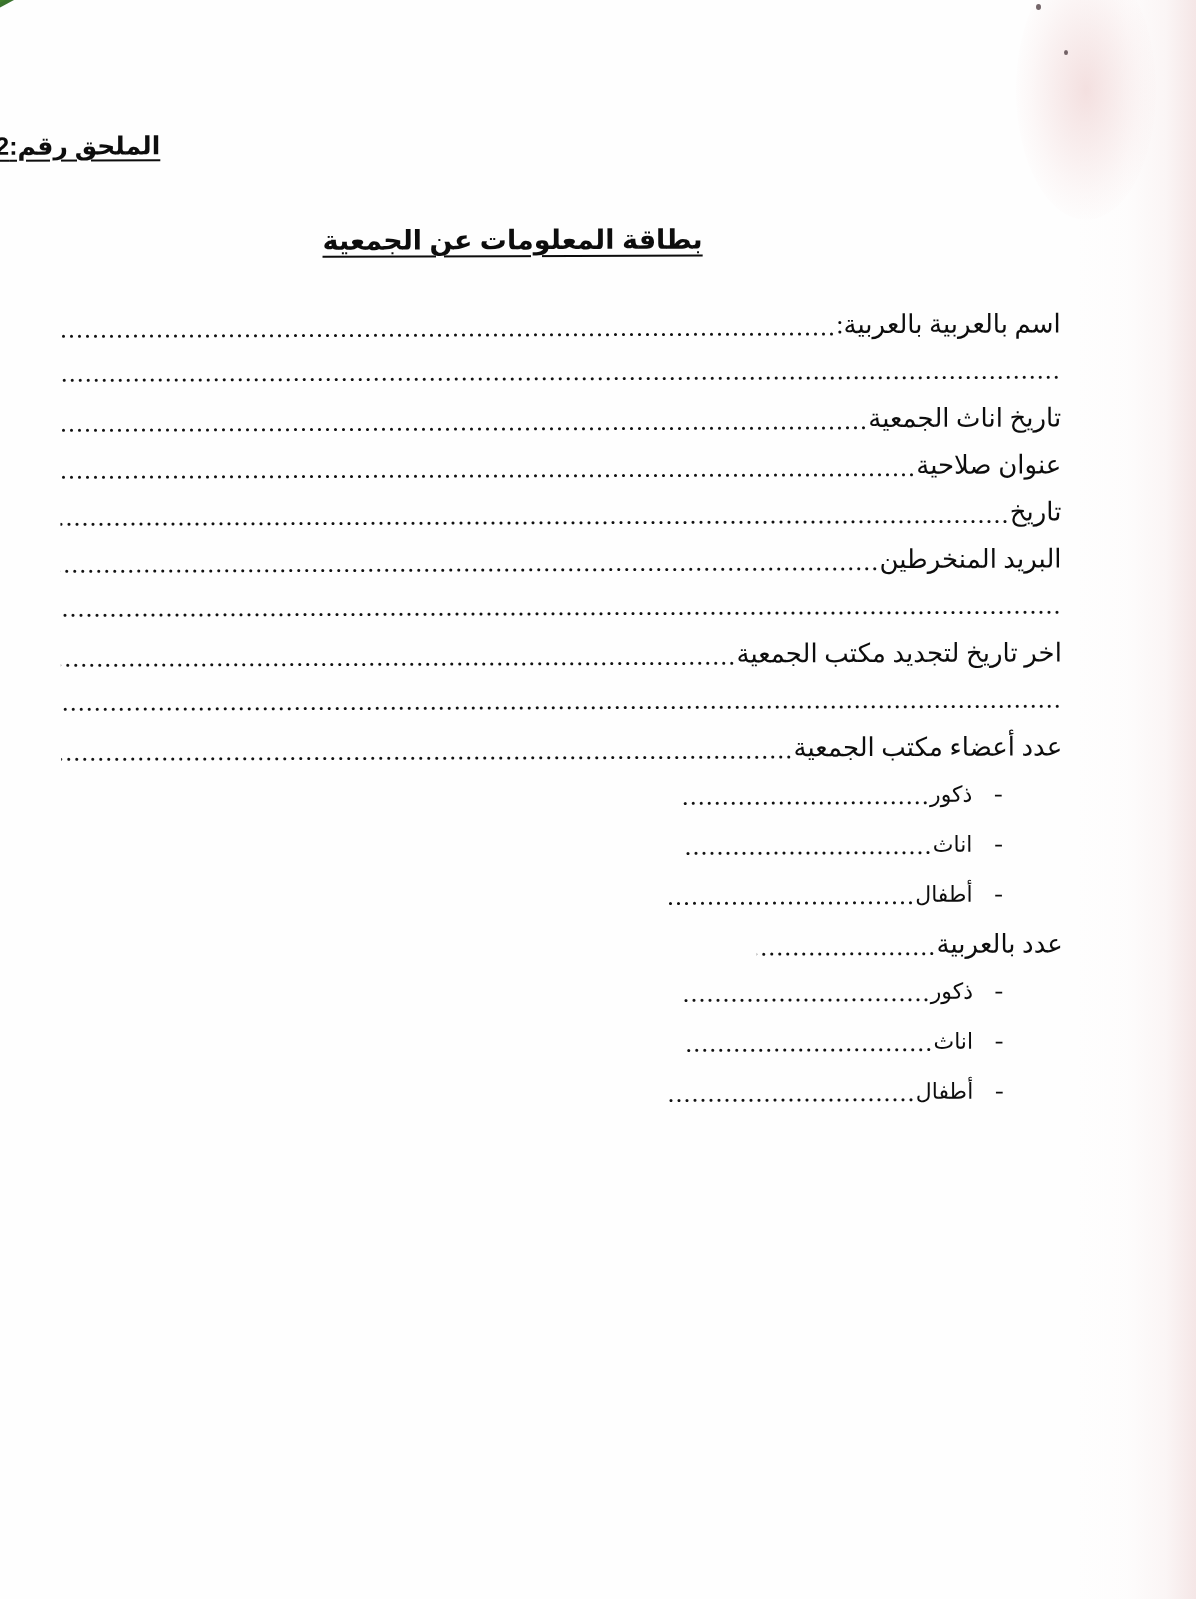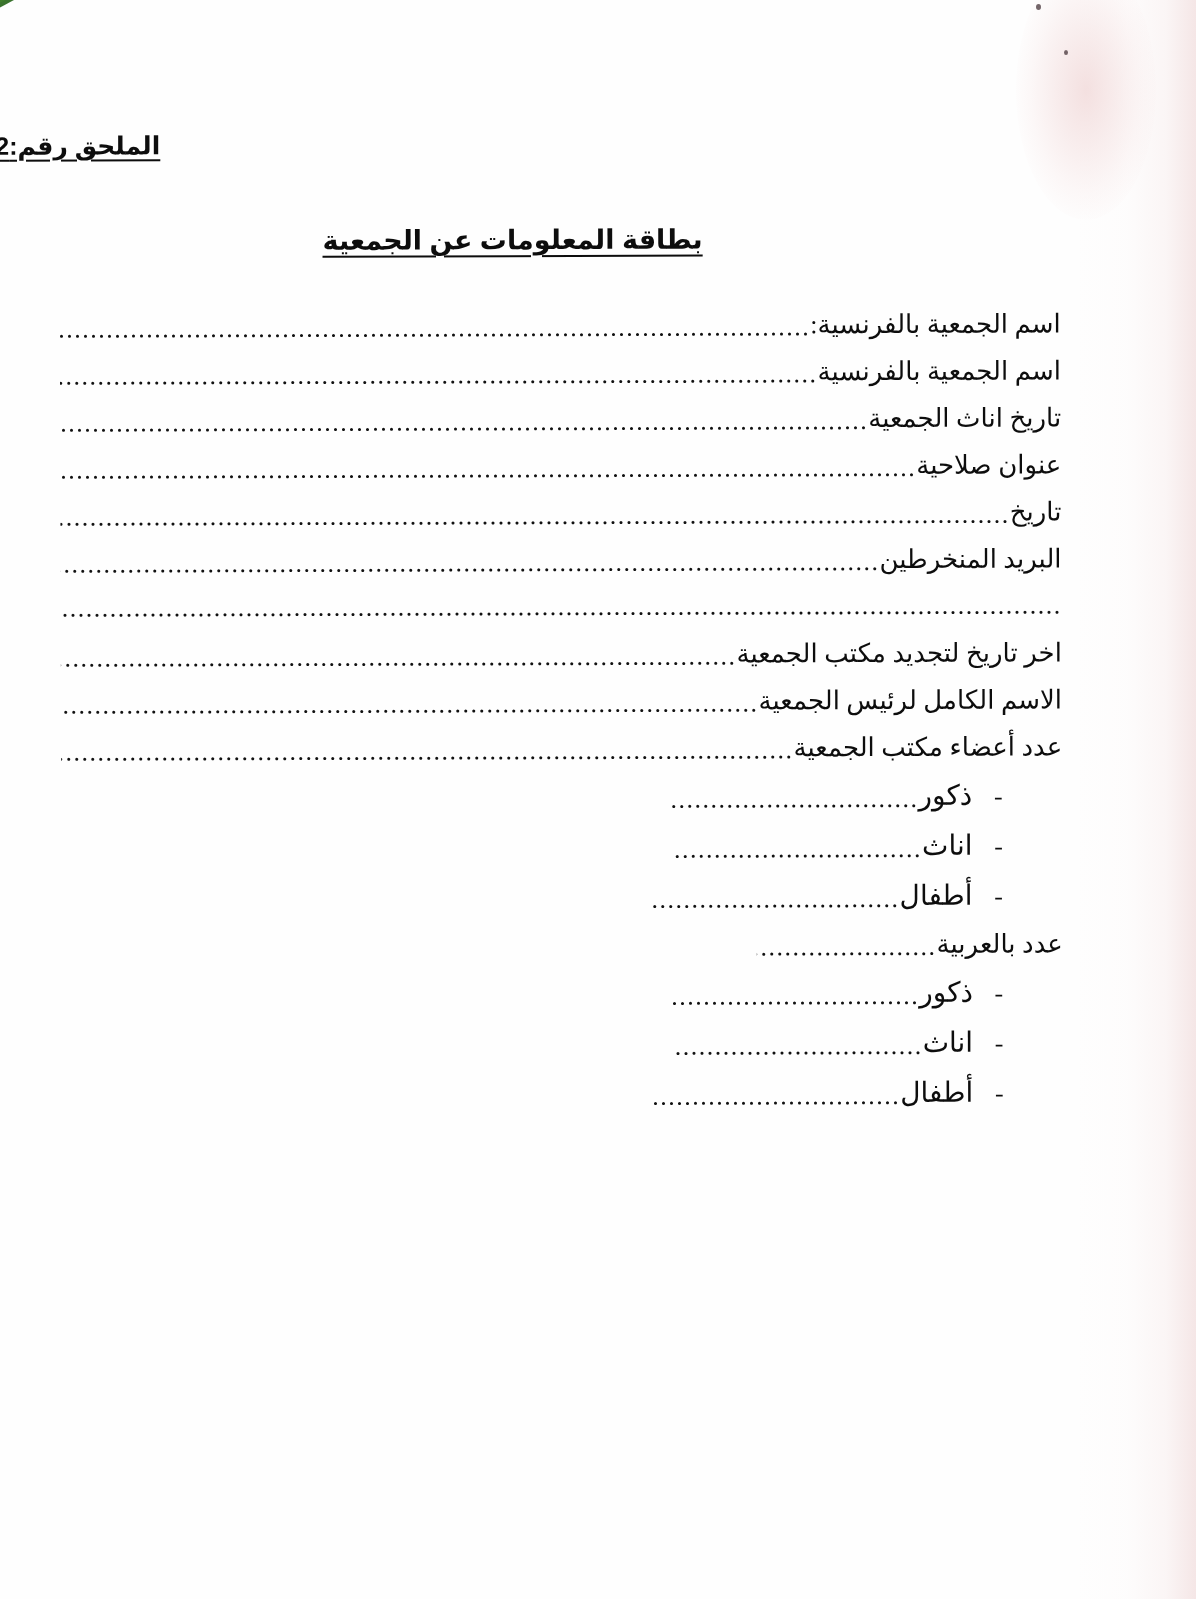--- a/index.html
+++ b/index.html
@@ -176,21 +176,21 @@
     height: 50px;
     padding-right: 38px;
   }
   .row.sub .dash {
     flex: 0 0 auto;
     font-size: 26px;
     width: 52px;
     text-align: center;
   }
   .row.sub .label {
-    font-size: 28px;
+    font-size: 22px;
   }
   .row.sub .leader {
     flex: 0 0 auto;
     width: 250px;
   }
 
   
   .row.short .leader {
     flex: 0 0 auto;
     width: 180px;
@@ -219,25 +219,24 @@
   <div class="content skew-wrap">
 
     <div class="appendix-label">الملحق رقم:2</div>
 
     <div class="doc-title">
       <span>بطاقة المعلومات عن الجمعية</span>
     </div>
 
     <div class="form-list" id="form-list">
         <div class="row">
-          <span class="label">اسم الجمعية بالفرنسية:</span>
-          <span class="leader">................................................................................................................................................................</span>
-        </div>
-        <div class="row">
-          <span class="label">اسم الجمعية بالفرنسية</span>
+          <span class="label">اسم بالعربية بالعربية:</span>
+          <span class="leader">................................................................................................................................................................</span>
+        </div>
+        <div class="row">
           <span class="leader">................................................................................................................................................................</span>
         </div>
         <div class="row">
           <span class="label">تاريخ اناث الجمعية</span>
           <span class="leader">................................................................................................................................................................</span>
         </div>
         <div class="row">
           <span class="label">عنوان صلاحية</span>
           <span class="leader">................................................................................................................................................................</span>
         </div>
@@ -250,21 +249,20 @@
           <span class="leader">................................................................................................................................................................</span>
         </div>
         <div class="row">
           <span class="leader">................................................................................................................................................................</span>
         </div>
         <div class="row">
           <span class="label">اخر تاريخ لتجديد مكتب الجمعية</span>
           <span class="leader">................................................................................................................................................................</span>
         </div>
         <div class="row">
-          <span class="label">الاسم الكامل لرئيس الجمعية</span>
           <span class="leader">................................................................................................................................................................</span>
         </div>
         <div class="row">
           <span class="label">عدد أعضاء مكتب الجمعية</span>
           <span class="leader">................................................................................................................................................................</span>
         </div>
         <div class="row sub">
           <span class="dash">-</span>
           <span class="label">ذكور</span>
           <span class="leader">................................................................................................................................................................</span>

